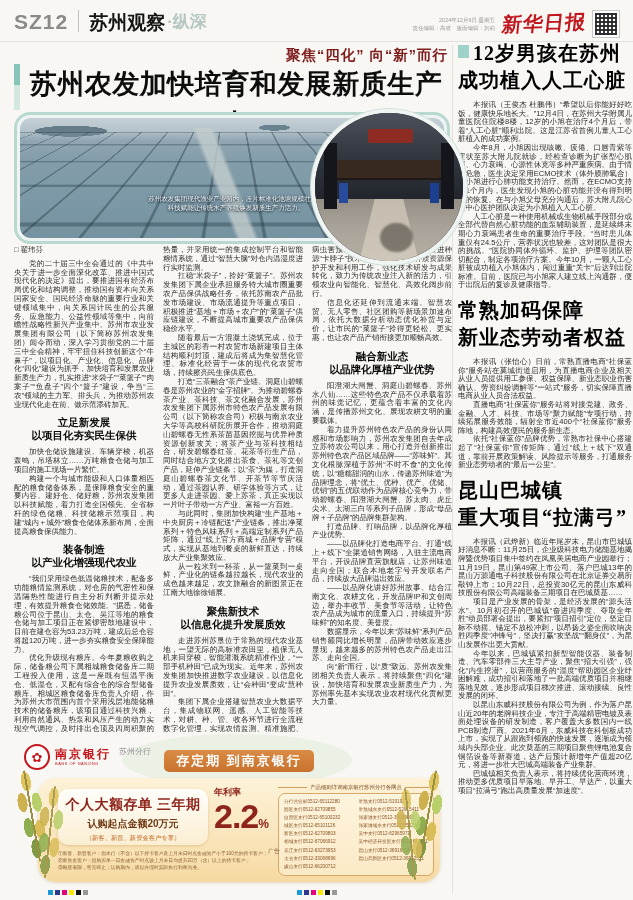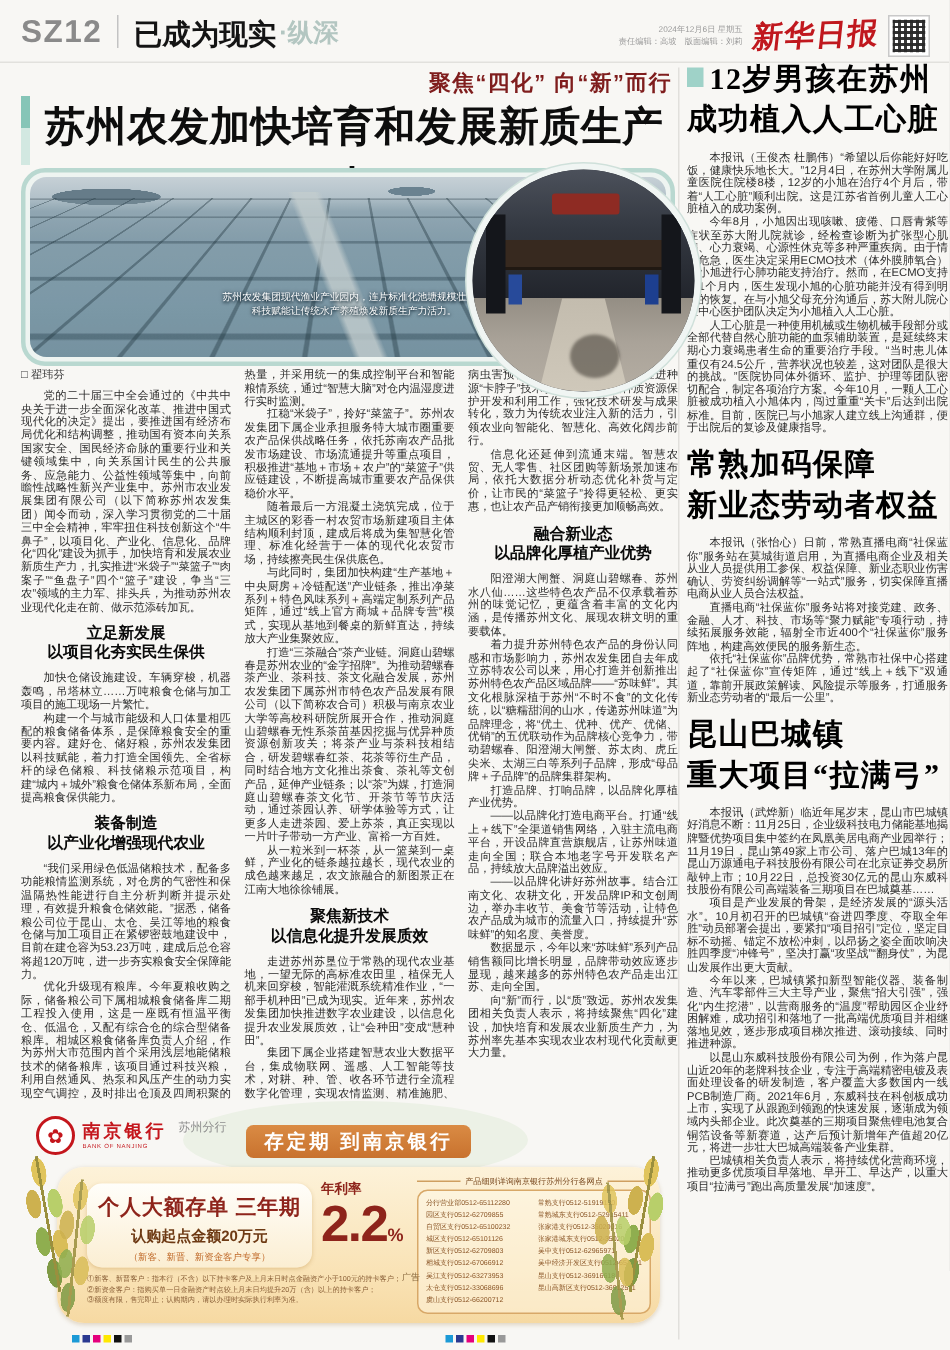--- a/index.html
+++ b/index.html
@@ -139,21 +139,21 @@
   .reg i{width:5px;height:5px;display:block}
 </style>
 </head>
 <body>
 
 <div id="page">
 
   <div id="hdr">
     <span id="page-code">SZ12</span>
     <span id="hdr-div"></span>
-    <span id="section-title">已成为现实</span>
+    <span id="section-title">苏州观察</span>
     <span id="section-sub">·纵深</span>
   </div>
   <div id="hdr-right">
     <div id="hdr-meta">
       <div>2024年12月6日 星期五</div>
       <div>责任编辑：高坡　版面编辑：刘莉</div>
     </div>
     <span id="masthead">新华日报</span>
     <span id="qr"></span>
   </div>
@@ -191,22 +191,22 @@
       <div class="art-h">立足新发展
 以项目化夯实民生保供</div>
       <div class="art">加快仓储设施建设。车辆穿梭，机器轰鸣，吊塔林立……万吨粮食仓储与加工项目的施工现场一片繁忙。</div>
       <div class="art">构建一个与城市能级和人口体量相匹配的粮食储备体系，是保障粮食安全的重要内容。建好仓、储好粮，苏州农发集团以科技赋能，着力打造全国领先、全省标杆的绿色储粮、科技储粮示范项目，构建“城内＋城外”粮食仓储体系新布局，全面提高粮食保供能力。</div>
       <div class="art-h">装备制造
 以产业化增强现代农业</div>
       <div class="art">“我们采用绿色低温储粮技术，配备多功能粮情监测系统，对仓房的气密性和保温隔热性能进行自主分析判断并提示处理，有效提升粮食仓储效能。”据悉，储备粮公司位于昆山、太仓、吴江等地的粮食仓储与加工项目正在紧锣密鼓地建设中，目前在建仓容为53.23万吨，建成后总仓容将超120万吨，进一步夯实粮食安全保障能力。</div>
       <div class="art">优化升级现有粮库。今年夏粮收购之际，储备粮公司下属相城粮食储备库二期工程投入使用，这是一座既有恒温平衡仓、低温仓，又配有综合仓的综合型储备粮库。相城区粮食储备库负责人介绍，作为苏州大市范围内首个采用浅层地能储粮技术的储备粮库，该项目通过科技兴粮，利用自然通风、热泵和风压产生的动力实现空气调控，及时排出仓顶及四周积聚的热量，并采用统一的集成控制平台和智能粮情系统，通过“智慧大脑”对仓内温湿度进行实时监测。</div>
       <div class="art">扛稳“米袋子”，拎好“菜篮子”。苏州农发集团下属企业承担服务特大城市圈重要农产品保供战略任务，依托苏南农产品批发市场建设、市场流通提升等重点项目，积极推进“基地＋市场＋农户”的“菜篮子”供应链建设，不断提高城市重要农产品保供稳价水平。</div>
       <div class="art">随着最后一方混凝土浇筑完成，位于主城区的彩香一村农贸市场新建项目主体结构顺利封顶，建成后将成为集智慧化管理、标准化经营于一体的现代化农贸市场，持续擦亮民生保供底色。</div>
+      <div class="art">打造“三茶融合”茶产业链。洞庭山碧螺春是苏州农业的“金字招牌”。为推动碧螺春茶产业、茶科技、茶文化融合发展，苏州农发集团下属苏州市特色农产品发展有限公司（以下简称农合司）积极与南京农业大学等高校科研院所展开合作，推动洞庭山碧螺春无性系茶苗基因挖掘与优异种质资源创新攻关；将茶产业与茶科技相结合，研发碧螺春红茶、花茶等衍生产品，同时结合地方文化推出茶食、茶礼等文创产品，延伸产业链条；以“茶”为媒，打造洞庭山碧螺春茶文化节、开茶节等节庆活动，通过茶园认养、研学体验等方式，让更多人走进茶园、爱上苏茶，真正实现以一片叶子带动一方产业、富裕一方百姓。</div>
       <div class="art">与此同时，集团加快构建“生产基地＋中央厨房＋冷链配送”产业链条，推出净菜系列＋特色风味系列＋高端定制系列产品矩阵，通过“线上官方商城＋品牌专营”模式，实现从基地到餐桌的新鲜直达，持续放大产业集聚效应。</div>
-      <div class="art">打造“三茶融合”茶产业链。洞庭山碧螺春是苏州农业的“金字招牌”。为推动碧螺春茶产业、茶科技、茶文化融合发展，苏州农发集团下属苏州市特色农产品发展有限公司（以下简称农合司）积极与南京农业大学等高校科研院所展开合作，推动洞庭山碧螺春无性系茶苗基因挖掘与优异种质资源创新攻关；将茶产业与茶科技相结合，研发碧螺春红茶、花茶等衍生产品，同时结合地方文化推出茶食、茶礼等文创产品，延伸产业链条；以“茶”为媒，打造洞庭山碧螺春茶文化节、开茶节等节庆活动，通过茶园认养、研学体验等方式，让更多人走进茶园、爱上苏茶，真正实现以一片叶子带动一方产业、富裕一方百姓。</div>
       <div class="art">从一粒米到一杯茶，从一篮菜到一桌鲜，产业化的链条越拉越长，现代农业的成色越来越足，农文旅融合的新图景正在江南大地徐徐铺展。</div>
       <div class="art-h">聚焦新技术
 以信息化提升发展质效</div>
       <div class="art">走进苏州苏垦位于常熟的现代农业基地，一望无际的高标准农田里，植保无人机来回穿梭，智能灌溉系统精准作业，“一部手机种田”已成为现实。近年来，苏州农发集团加快推进数字农业建设，以信息化提升农业发展质效，让“会种田”变成“慧种田”。</div>
       <div class="art">集团下属企业搭建智慧农业大数据平台，集成物联网、遥感、人工智能等技术，对耕、种、管、收各环节进行全流程数字化管理，实现农情监测、精准施肥、病虫害预警等功能一屏统览；同时推进种源“卡脖子”技术攻关，加强优质种质资源保护开发和利用工作，强化技术研发与成果转化，致力为传统农业注入新的活力，引领农业向智能化、智慧化、高效化阔步前行。</div>
       <div class="art">信息化还延伸到流通末端。智慧农贸、无人零售、社区团购等新场景加速布局，依托大数据分析动态优化补货与定价，让市民的“菜篮子”拎得更轻松、更实惠，也让农产品产销衔接更加顺畅高效。</div>
       <div class="art-h">融合新业态
 以品牌化厚植产业优势</div>
       <div class="art">阳澄湖大闸蟹、洞庭山碧螺春、苏州水八仙……这些特色农产品不仅承载着苏州的味觉记忆，更蕴含着丰富的文化内涵，是传播苏州文化、展现农耕文明的重要载体。</div>
       <div class="art">着力提升苏州特色农产品的身份认同感和市场影响力，苏州农发集团自去年成立苏特农公司以来，用心打造并创新推出苏州特色农产品区域品牌——“苏味鲜”。其文化根脉深植于苏州“不时不食”的文化传统，以“糖糯甜润的山水，传递苏州味道”为品牌理念，将“优土、优种、优产、优储、优销”的五优联动作为品牌核心竞争力，带动碧螺春、阳澄湖大闸蟹、苏太肉、虎丘尖米、太湖三白等系列子品牌，形成“母品牌＋子品牌”的品牌集群架构。</div>
@@ -226,21 +226,21 @@
       <p class="r-p">人工心脏是一种使用机械或生物机械手段部分或全部代替自然心脏功能的血泵辅助装置，是延续终末期心力衰竭患者生命的重要治疗手段。“当时患儿体重仅有24.5公斤，营养状况也较差，这对团队是很大的挑战。”医院协同体外循环、监护、护理等团队密切配合，制定各项治疗方案。今年10月，一颗人工心脏被成功植入小旭体内，闯过重重“关卡”后达到出院标准。目前，医院已与小旭家人建立线上沟通群，便于出院后的复诊及健康指导。</p>
       <div class="r-title">常熟加码保障
 新业态劳动者权益</div>
       <p class="r-p">本报讯（张怡心）日前，常熟直播电商“社保蓝你”服务站在莫城街道启用，为直播电商企业及相关从业人员提供用工参保、权益保障、新业态职业伤害确认、劳资纠纷调解等“一站式”服务，切实保障直播电商从业人员合法权益。</p>
       <p class="r-p">直播电商“社保蓝你”服务站将对接党建、政务、金融、人才、科技、市场等“聚力赋能”专项行动，持续拓展服务效能，辐射全市近400个“社保蓝你”服务阵地，构建高效便民的服务新生态。</p>
       <p class="r-p">依托“社保蓝你”品牌优势，常熟市社保中心搭建起了“社保蓝你”宣传矩阵，通过“线上＋线下”双通道，靠前开展政策解读、风险提示等服务，打通服务新业态劳动者的“最后一公里”。</p>
       <div class="r-title">昆山巴城镇
 重大项目“拉满弓”</div>
       <p class="r-p">本报讯（武烨新）临近年尾岁末，昆山市巴城镇好消息不断：11月25日，企业级科技电力储能基地揭牌暨优势项目集中签约在凤凰美居电商产业园举行；11月19日，昆山第49家上市公司、落户巴城13年的昆山万源通电子科技股份有限公司在北京证券交易所敲钟上市；10月22日，总投资30亿元的昆山东威科技股份有限公司高端装备三期项目在巴城奠基……</p>
       <p class="r-p">项目是产业发展的骨架，是经济发展的“源头活水”。10月初召开的巴城镇“奋进四季度、夺取全年胜”动员部署会提出，要紧扣“项目招引”定位，坚定目标不动摇、锚定不放松冲刺，以昂扬之姿全面吹响决胜四季度“冲锋号”，坚决打赢“攻坚战”“翻身仗”，为昆山发展作出更大贡献。</p>
-      <p class="r-p">今年以来，巴城镇紧扣新型智能仪器、装备制造、汽车零部件三大主导产业，聚焦“招大引强”，强化“内生挖潜”，以营商服务的“温度”帮助园区企业纾困解难，成功招引和落地了一批高端优质项目并相继落地见效，逐步形成项目梯次推进、滚动接续、同时推进种源。</p>
+      <p class="r-p">今年以来，巴城镇紧扣新型智能仪器、装备制造、汽车零部件三大主导产业，聚焦“招大引强”，强化“内生挖潜”，以营商服务的“温度”帮助园区企业纾困解难，成功招引和落地了一批高端优质项目并相继落地见效，逐步形成项目梯次推进、滚动接续、良性发展的闭环。</p>
       <p class="r-p">以昆山东威科技股份有限公司为例，作为落户昆山近20年的老牌科技企业，专注于高端精密电镀及表面处理设备的研发制造，客户覆盖大多数国内一线PCB制造厂商。2021年6月，东威科技在科创板成功上市，实现了从跟跑到领跑的快速发展，逐渐成为领域内头部企业。此次奠基的三期项目聚焦锂电池复合铜箔设备等新赛道，达产后预计新增年产值超20亿元，将进一步壮大巴城高端装备产业集群。</p>
       <p class="r-p">巴城镇相关负责人表示，将持续优化营商环境，推动更多优质项目早落地、早开工、早达产，以重大项目“拉满弓”跑出高质量发展“加速度”。</p>
     </div>
 
   <div id="ad">
     <div id="ad-arc"></div>
     <div id="ad-logo">
       <span id="ad-logo-mark">✿</span>
       <span>
         <div id="ad-bank-cn">南京银行</div>

